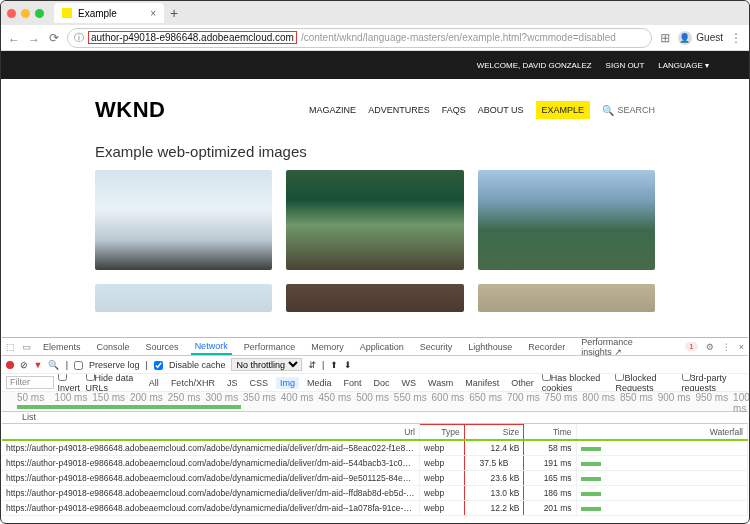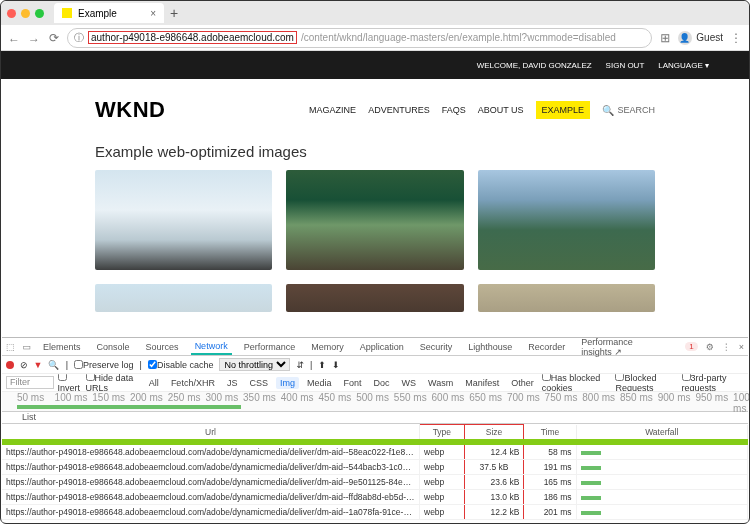--- a/index.html
+++ b/index.html
@@ -41,33 +41,33 @@
   .img3b{background:linear-gradient(#bdb395,#a99f84);}
   
   .devtools{position:absolute;left:1px;right:1px;bottom:1px;top:336px;border-top:1px solid #bbb;background:#fff;font-size:9px;color:#333;display:flex;flex-direction:column;}
   .dt-tabs{display:flex;align-items:center;height:18px;border-bottom:1px solid #ccc;padding:0 4px;gap:8px;}
   .dt-tabs .t{color:#555;padding:2px 4px;}
   .dt-tabs .t.active{color:#1a73e8;border-bottom:2px solid #14b8a6;}
   .dt-tabs .spacer{flex:1;}
   .dt-tabs .icon{color:#777;}
   .dt-row2{display:flex;align-items:center;height:18px;border-bottom:1px solid #eee;padding:0 4px;gap:6px;}
   .dt-row2 .rec{color:#d33;width:8px;height:8px;border-radius:50%;background:#d33;}
-  .dt-row2 .chk{display:flex;align-items:flex-start;gap:0;}
+  .dt-row2 .chk{display:flex;align-items:flex-end;gap:6px;}
   .dt-row2 select{font-size:9px;height:13px;border:1px solid #ccc;}
   .dt-row3{display:flex;align-items:center;height:18px;border-bottom:1px solid #eee;padding:0 4px;gap:4px;flex-wrap:nowrap;overflow:hidden;}
   .dt-row3 .filter{border:1px solid #ccc;width:60px;height:13px;font-size:9px;padding:0 3px;color:#888;}
   .pill{padding:1px 4px;border-radius:2px;color:#444;}
   .pill.active{background:#e6f0fe;color:#1a73e8;}
   .tl{height:20px;border-bottom:1px solid #ccc;position:relative;background:#fafafa;padding:0 4px;}
   .tl .tick{position:absolute;top:0;font-size:10px;color:#999;}
   .tl .bar{position:absolute;bottom:2px;height:4px;background:#6abf69;}
   .tlhdr{height:12px;border-bottom:1px solid #ccc;padding:0 20px;color:#555;display:flex;}
   .reqs{flex:1;overflow:auto;}
   .reqs table{width:100%;border-collapse:collapse;font-size:8.5px;table-layout:fixed;}
-  .reqs th{text-align:center;font-weight:400;color:#555;border-bottom:6px solid #84cc16;padding:2px 4px;border-right:1px solid #eee;height:14px;}
+  .reqs th{text-align:right;font-weight:400;color:#555;border-bottom:2px solid #84cc16;padding:2px 4px;border-right:1px solid #eee;height:14px;}
   .reqs td{padding:2px 4px;border-bottom:1px solid #f1f1f1;border-right:1px solid #f1f1f1;white-space:nowrap;overflow:hidden;text-overflow:ellipsis;color:#333;}
   .reqs .wf{height:4px;background:#6abf69;display:inline-block;width:20px;}
   .footer{height:14px;border-top:1px solid #ccc;display:flex;align-items:center;padding:0 6px;gap:8px;font-size:8.5px;color:#555;}
   .footer .dcl{color:#3367d6;}
   .footer .ld{color:#d33;}
   input[type=checkbox]{width:9px;height:9px;margin:0;}
   th.redcol, td.redcol { border-left:1.5px solid #e03535 !important; border-right:1.5px solid #e03535 !important; }
   tr:first-child th.redcol{ border-top:1.5px solid #e03535 !important;}
 </style>
 </head>

